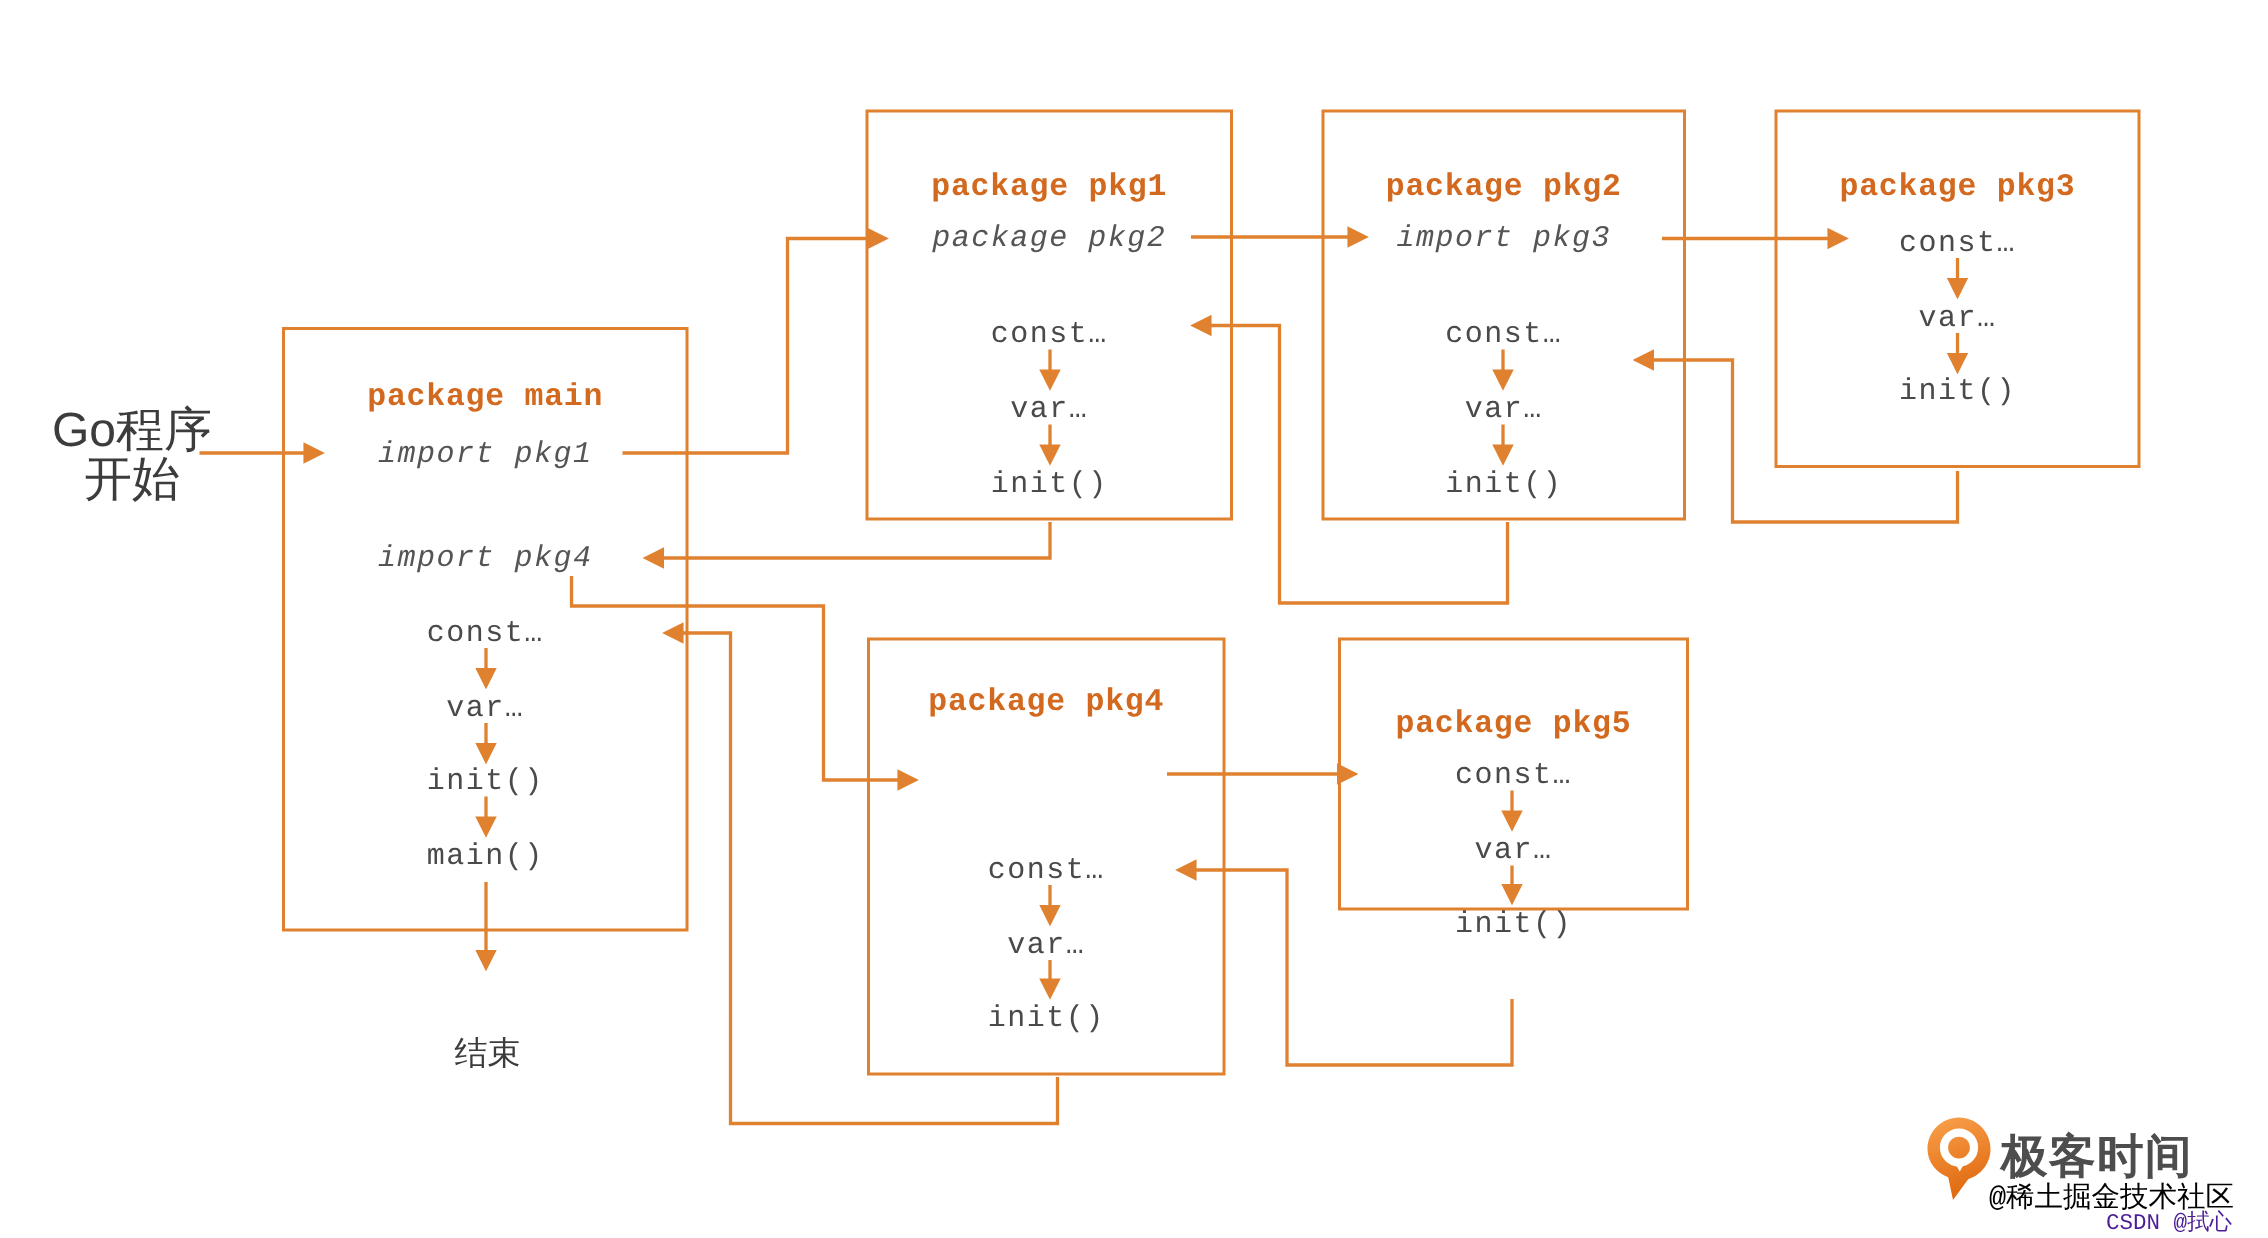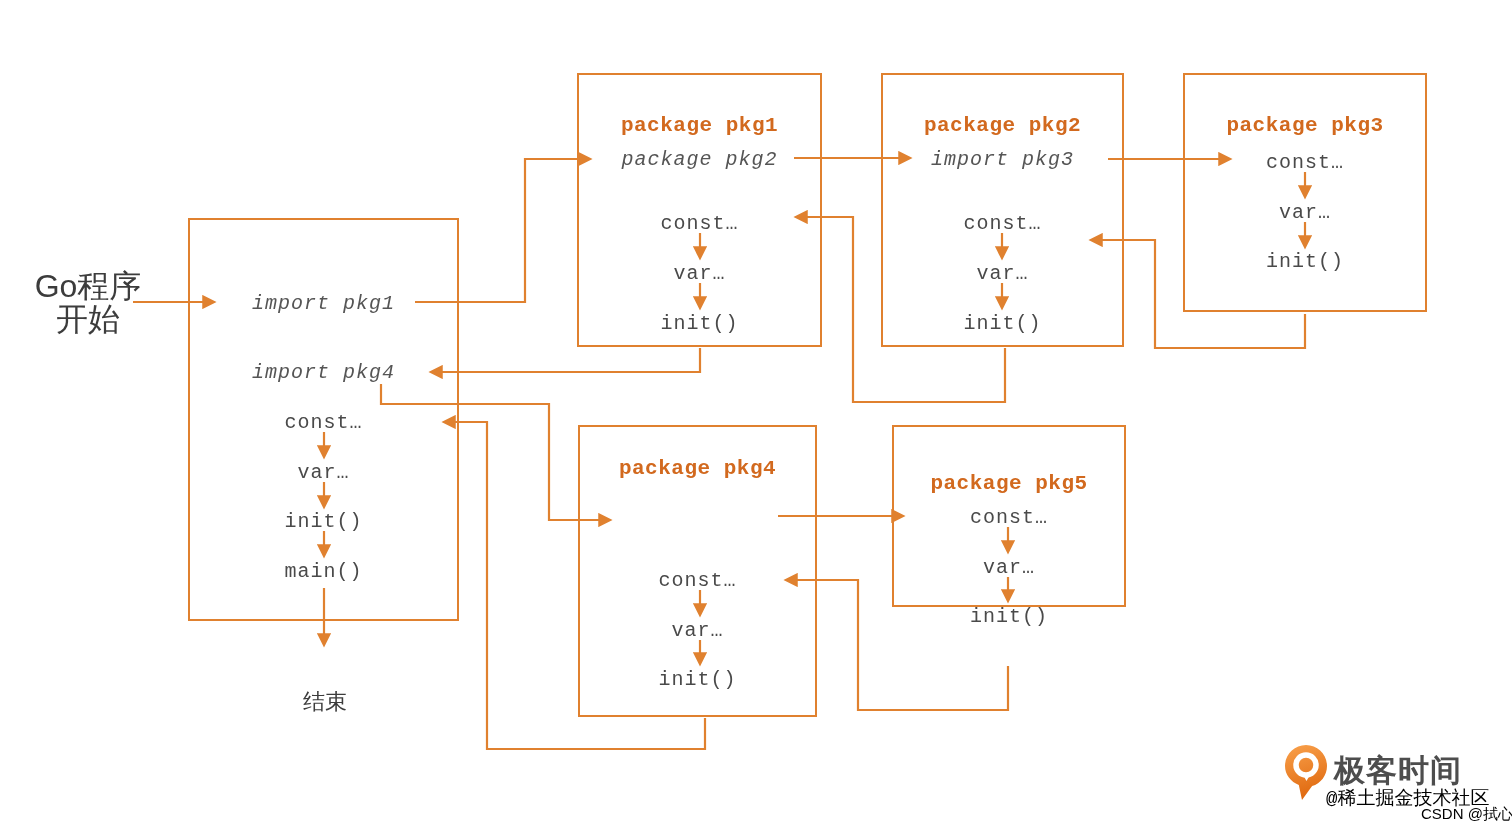--- a/index.html
+++ b/index.html
@@ -31,22 +31,22 @@
     font-family:"Liberation Sans","DejaVu Sans",sans-serif;
     font-weight:bold; font-size:31px; color:#4D4D4D; letter-spacing:1px; white-space:nowrap;
   }
   .wm-juejin {
     position:absolute; left:42px; top:43px;
     font-family:Liberation Mono, monospace;
     font-size:19px; color:#000000; white-space:nowrap;
   }
   .wm-csdn {
     position:absolute; left:120px; top:63px;
-    font-family:Liberation Sans, sans-serif;
-    font-size:15px; color:#000000; white-space:nowrap;margin-left:17px;
+    font-family:Liberation Mono, monospace;
+    font-size:15px; color:#4c1d95; white-space:nowrap;
   }
 </style>
 </head>
 <body>
 
 <div class="canvas">
 
   <svg class="connectors" width="1512" height="825" viewBox="0 0 1512 825">
     <defs>
       <marker id="ah" viewBox="0 0 10 10" refX="7.5" refY="5" markerWidth="6.5" markerHeight="6.5" orient="auto-start-reverse">
@@ -83,20 +83,21 @@
       </g>
     </g>
   </svg>
 
   <div class="cjk start-label">
     <div>Go程序</div>
     <div>开始</div>
   </div>
 
   <div class="pkg-box" style="left:188px; top:218px; width:271px; height:403px;">
+    <div class="box-title" style="top:17px;">package main</div>
     <div class="box-item import" style="top:71px;">import pkg1</div>
     <div class="box-item import" style="top:140px;">import pkg4</div>
     <div class="box-item" style="top:190px;">const…</div>
     <div class="box-item" style="top:240px;">var…</div>
     <div class="box-item" style="top:289px;">init()</div>
     <div class="box-item" style="top:339px;">main()</div>
   </div>
 
   <div class="pkg-box" style="left:577px; top:73px; width:245px; height:274px;">
     <div class="box-title" style="top:22px;">package pkg1</div>

